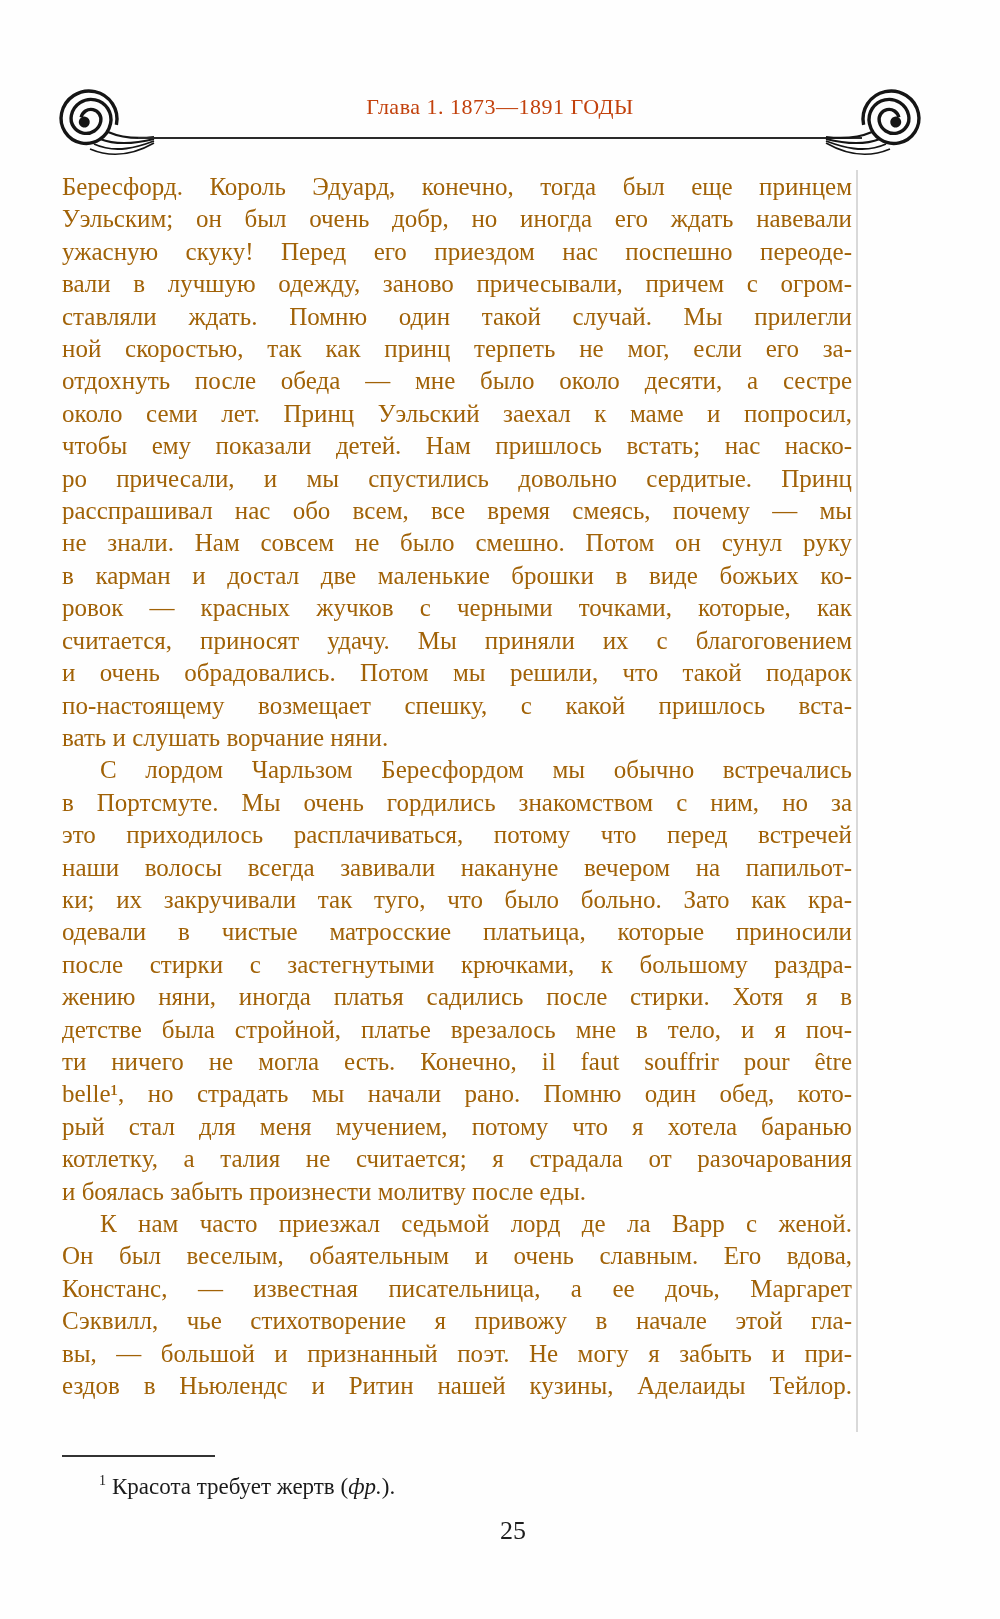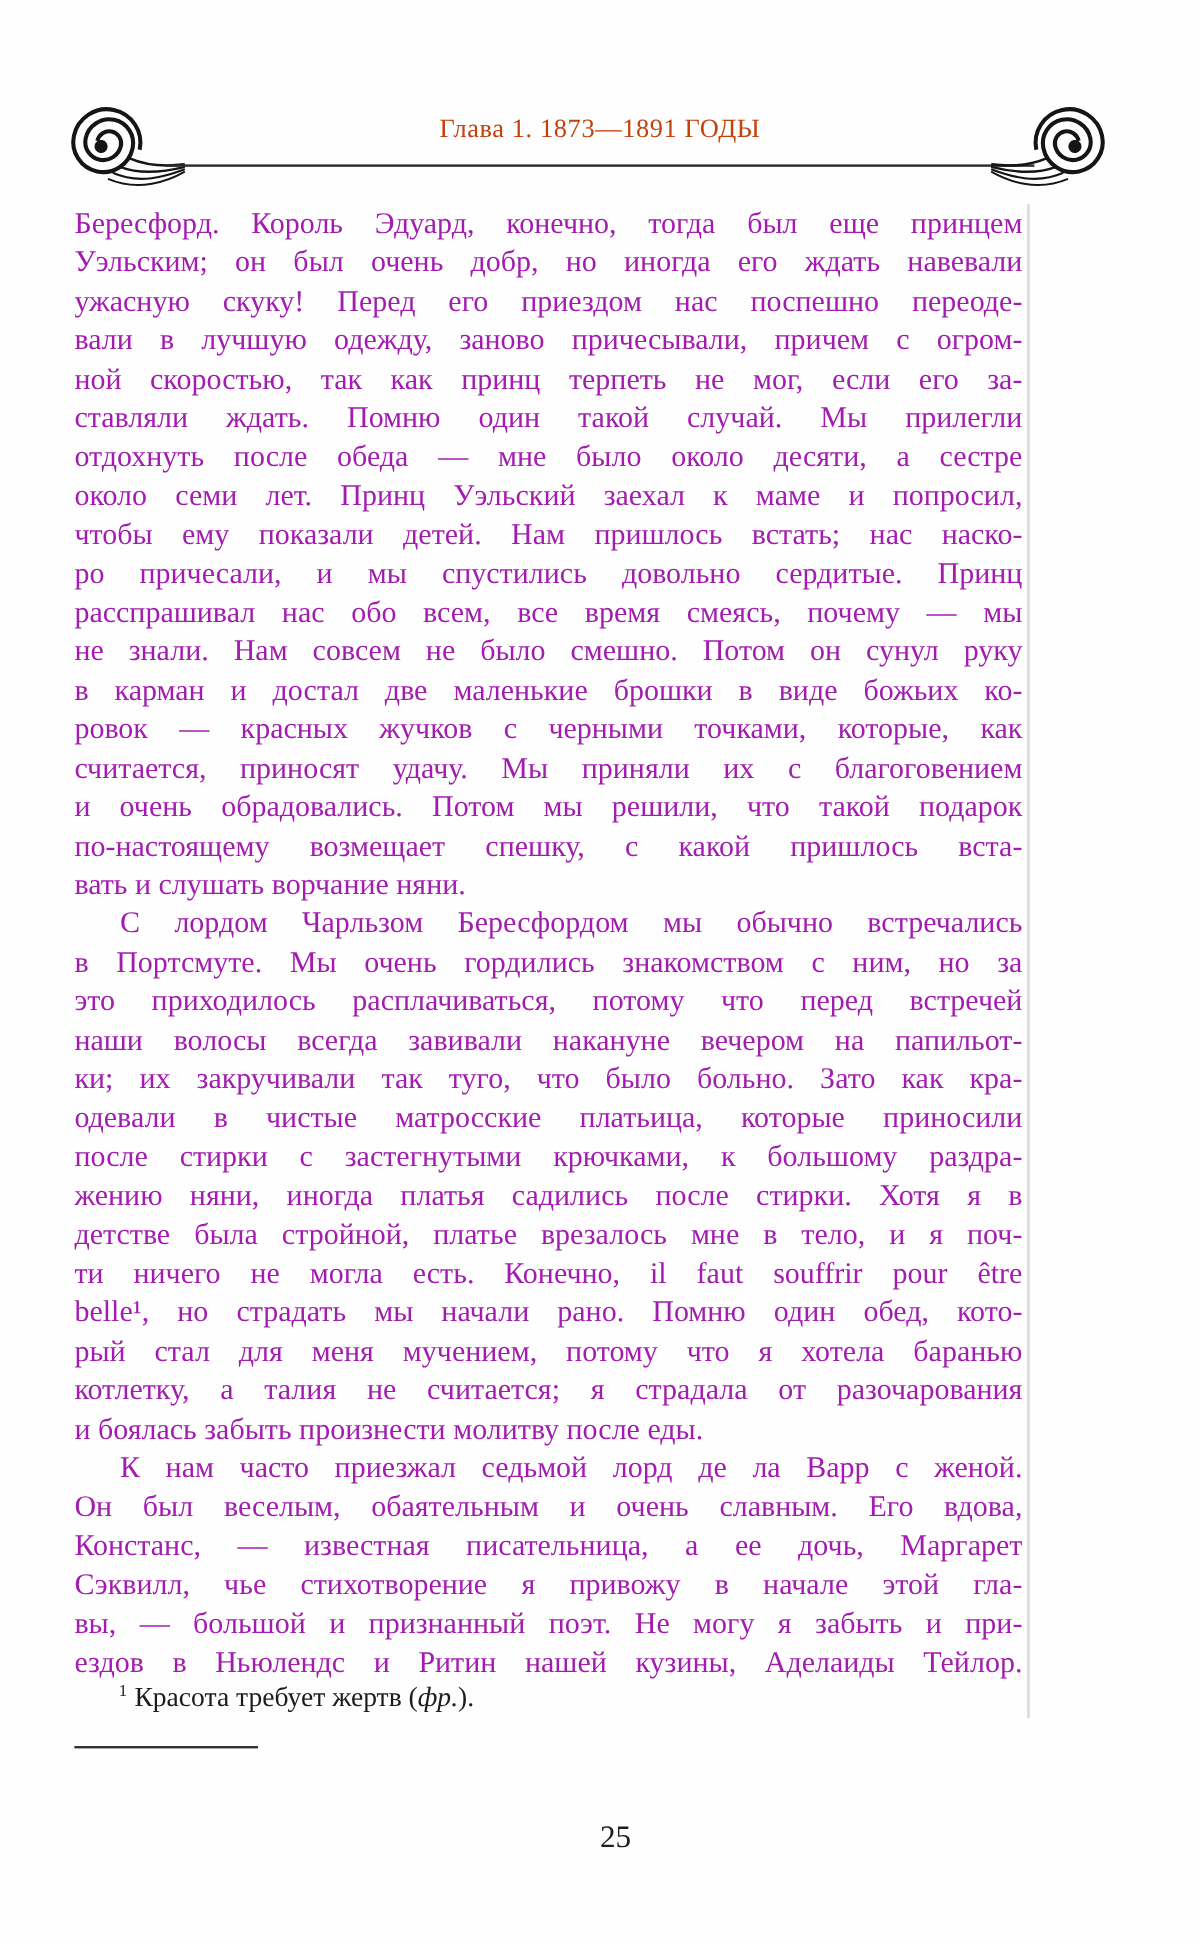--- a/index.html
+++ b/index.html
@@ -48,21 +48,21 @@
   .ornament.left  { left: 56px; }
   .ornament.right { left: 824px; }
   
   .body-text {
     position: absolute;
     top: 171px;
     left: 62px;
     width: 790px;
     font-size: 25px;
     line-height: 32.4px;
-    color: #a21caf;
+    color: #a16207;
   }
   .line {
     text-align: justify;
     text-align-last: justify;
   }
   .line.last {
     text-align: left;
     text-align-last: left;
   }
   .line.indent {
@@ -82,21 +82,21 @@
   .footnote-rule {
     position: absolute;
     top: 1455px;
     left: 62px;
     width: 153px;
     height: 2px;
     background: #333;
   }
   .footnote {
     position: absolute;
-    top: 1400px;
+    top: 1472px;
     left: 62px;
     width: 790px;
     font-size: 23px;
     line-height: 30px;
     text-indent: 37px;
   }
   .footnote sup {
     font-size: 14px;
     line-height: 0;
     vertical-align: 9px;
@@ -150,22 +150,22 @@
     </svg>
   </div>
 
   <div class="chapter-title">Глава 1. 1873—1891 ГОДЫ</div>
 
   <div class="body-text">
       <div class="line">Бересфорд. Король Эдуард, конечно, тогда был еще принцем</div>
       <div class="line">Уэльским; он был очень добр, но иногда его ждать навевали</div>
       <div class="line">ужасную скуку! Перед его приездом нас поспешно переоде-</div>
       <div class="line">вали в лучшую одежду, заново причесывали, причем с огром-</div>
+      <div class="line">ставляли ждать. Помню один такой случай. Мы прилегли</div>
       <div class="line">ной скоростью, так как принц терпеть не мог, если его за-</div>
-      <div class="line">ставляли ждать. Помню один такой случай. Мы прилегли</div>
       <div class="line">отдохнуть после обеда — мне было около десяти, а сестре</div>
       <div class="line">около семи лет. Принц Уэльский заехал к маме и попросил,</div>
       <div class="line">чтобы ему показали детей. Нам пришлось встать; нас наско-</div>
       <div class="line">ро причесали, и мы спустились довольно сердитые. Принц</div>
       <div class="line">расспрашивал нас обо всем, все время смеясь, почему — мы</div>
       <div class="line">не знали. Нам совсем не было смешно. Потом он сунул руку</div>
       <div class="line">в карман и достал две маленькие брошки в виде божьих ко-</div>
       <div class="line">ровок — красных жучков с черными точками, которые, как</div>
       <div class="line">считается, приносят удачу. Мы приняли их с благоговением</div>
       <div class="line">и очень обрадовались. Потом мы решили, что такой подарок</div>

